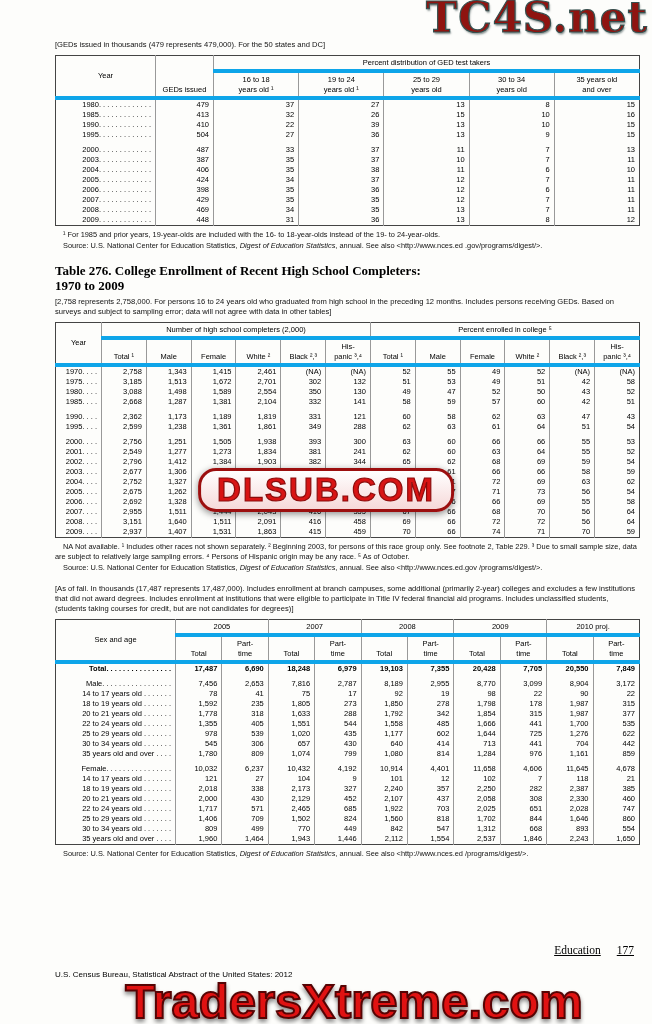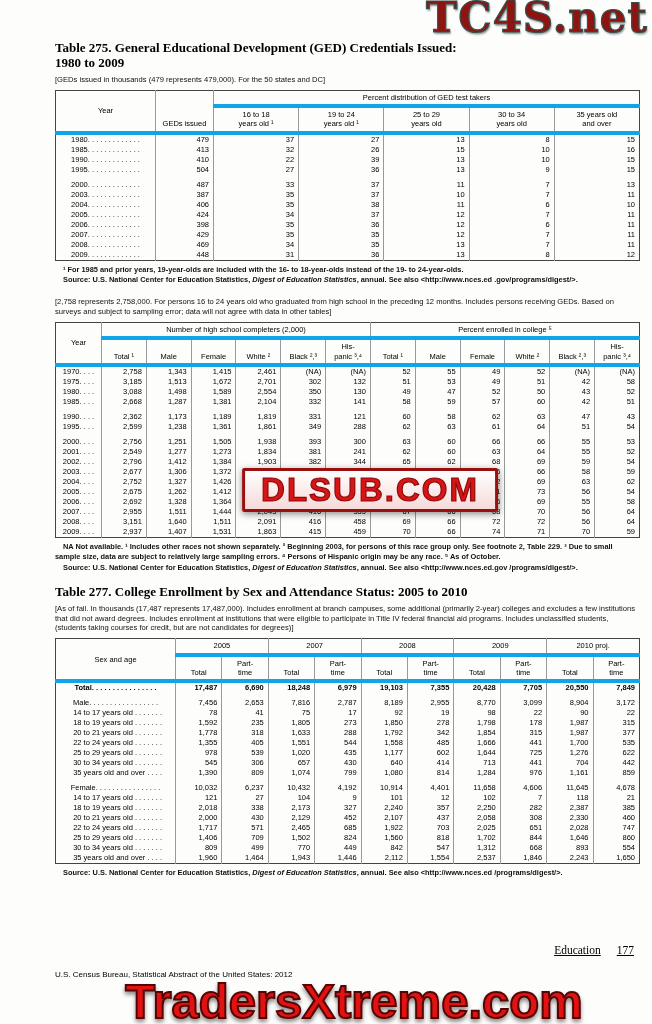--- a/index.html
+++ b/index.html
@@ -31,68 +31,66 @@
   .data th {
     font-weight: normal; text-align: center; vertical-align: bottom;
     padding: 2px 2px; line-height: 1.25; white-space: pre-line;
     border-bottom: 4px solid #0ea5e9; border-left: 1px solid #999;
   }
   .data th.first { border-left: none; vertical-align: middle; }
   .data td {
     padding: 0 4px; line-height: 10px; height: 10px;
     border-left: 1px solid #999; overflow: hidden;
   }
-  .data td.label-cell { text-align: center; white-space: nowrap; border-left: none; }
+  .data td.label-cell { text-align: right; white-space: nowrap; border-left: none; }
   .data td.num-cell { text-align: right; }
   .data tr.spacer-row td { height: 5px; line-height: 5px; }
   .data tr.bold-row td { font-weight: bold; }
 
-  .footnote, .source { font-size: 7.4px; line-height: 1.32; margin: 0 0 1px; text-indent: 8px; font-weight: bold; }
+  .footnote, .source { font-size: 7.4px; line-height: 1.32; margin: 0 0 1px; text-indent: 8px; }
   .source { margin-bottom: 12px; }
 
   .edu-line { position: absolute; top: 944px; right: 18px; font-family: "Liberation Serif", serif; font-size: 11.5px; color: #000; text-decoration: underline; }
   .edu-line .pgnum { margin-left: 16px; }
   .census-line { position: absolute; top: 970px; left: 55px; font-size: 8px; color: #000; }
 
   
   .wm-top {
     position: absolute; top: -2px; right: 4px;
     font-family: "DejaVu Serif", serif; font-weight: bold; font-size: 42px; line-height: 40px;
     color: #8f1410; -webkit-text-stroke: 1.2px #35504f;
     text-shadow: 1px 2px 2px rgba(40,60,60,0.55);
     letter-spacing: 1px; z-index: 30;
   }
   .wm-mid {
     position: absolute; top: 468px; left: 50%; transform: translateX(-50%);
     background: linear-gradient(#ffffff, #f6d9d9);
-    border: 3px solid #9c0f0f; border-radius: 2px;
+    border: 3px solid #9c0f0f; border-radius: 18px;
     padding: 1px 16px; box-shadow: 0 2px 7px rgba(0,0,0,0.45);
-    z-index: 30; white-space: nowrap; margin-left: 44px;
+    z-index: 30; white-space: nowrap;
   }
   .wm-mid span {
     font-weight: bold; font-size: 33px; line-height: 36px;
     color: #d81414; -webkit-text-stroke: 1.2px #8a0b0b; letter-spacing: 2px;
   }
   .wm-bottom {
     position: absolute; bottom: 0px; left: calc(50% + 28px); transform: translateX(-50%);
     font-weight: bold; font-size: 49px; line-height: 46px;
     color: #e01212; -webkit-text-stroke: 2px #550404;
     filter: drop-shadow(0 3px 2px rgba(0,0,0,0.45));
     white-space: nowrap; z-index: 30; letter-spacing: 0px;
   }
 </style>
 </head>
 <body>
 
 <div class="page">
   <div class="content">
 
     <section class="tbl-section">
-      <h2 class="tbl-title">Table 275. General Educational Development (GED) Credentials Issued:
-1980 to 2009</h2>
       <p class="tbl-note">[GEDs issued in thousands (479 represents 479,000). For the 50 states and DC]</p>
       <table class="data">
         <thead>
           <tr>
             <th class="first" rowspan="2" style="width:100px">Year</th>
             <th rowspan="2" style="width:58px">GEDs issued</th>
             <th colspan="5">Percent distribution of GED test takers</th>
           </tr>
           <tr>
             <th>16 to 18
@@ -225,20 +223,22 @@
               <td class="num-cell">8</td>
               <td class="num-cell">12</td>
             </tr>
           </tbody>
       </table>
       <p class="footnote">¹ For 1985 and prior years, 19-year-olds are included with the 16- to 18-year-olds instead of the 19- to 24-year-olds.</p>
       <p class="source"><span>Source: U.S. National Center for Education Statistics, </span><i>Digest of Education Statistics</i><span>, annual. See also &lt;http://www.nces.ed .gov/programs/digest/&gt;.</span></p>
     </section>
 
     <section class="tbl-section">
+      <h2 class="tbl-title">Table 276. College Enrollment of Recent High School Completers:
+1970 to 2009</h2>
       <p class="tbl-note">[2,758 represents 2,758,000. For persons 16 to 24 years old who graduated from high school in the preceding 12 months. Includes persons receiving GEDs. Based on surveys and subject to sampling error; data will not agree with data in other tables]</p>
       <table class="data">
         <thead>
           <tr>
             <th class="first" rowspan="2" style="width:46px">Year</th>
             <th colspan="6">Number of high school completers (2,000)</th>
             <th colspan="6">Percent enrolled in college ⁵</th>
           </tr>
           <tr>
             <th>Total ¹</th>
@@ -528,21 +528,20 @@
               <td class="num-cell">70</td>
               <td class="num-cell">59</td>
             </tr>
           </tbody>
       </table>
       <p class="footnote">NA Not available. ¹ Includes other races not shown separately. ² Beginning 2003, for persons of this race group only. See footnote 2, Table 229. ³ Due to small sample size, data are subject to relatively large sampling errors. ⁴ Persons of Hispanic origin may be any race. ⁵ As of October.</p>
       <p class="source"><span>Source: U.S. National Center for Education Statistics, </span><i>Digest of Education Statistics</i><span>, annual. See also &lt;http://www.nces.ed.gov /programs/digest/&gt;.</span></p>
     </section>
 
     <section class="tbl-section">
-      <h2 class="tbl-title">Table 277. College Enrollment by Sex and Attendance Status: 2005 to 2010</h2>
       <p class="tbl-note">[As of fall. In thousands (17,487 represents 17,487,000). Includes enrollment at branch campuses, some additional (primarily 2-year) colleges and excludes a few institutions that did not award degrees. Includes enrollment at institutions that were eligible to participate in Title IV federal financial aid programs. Includes unclassified students, (students taking courses for credit, but are not candidates for degrees)]</p>
       <table class="data">
         <thead>
           <tr>
             <th class="first" rowspan="2" style="width:120px">Sex and age</th>
             <th colspan="2">2005</th>
             <th colspan="2">2007</th>
             <th colspan="2">2008</th>
             <th colspan="2">2009</th>
             <th colspan="2">2010 proj.</th>
@@ -678,21 +677,21 @@
               <td class="num-cell">430</td>
               <td class="num-cell">640</td>
               <td class="num-cell">414</td>
               <td class="num-cell">713</td>
               <td class="num-cell">441</td>
               <td class="num-cell">704</td>
               <td class="num-cell">442</td>
             </tr>
             <tr>
               <td class="label-cell">&nbsp;&nbsp;35 years old and over . . . .</td>
-              <td class="num-cell">1,390</td>
+              <td class="num-cell">1,780</td>
               <td class="num-cell">809</td>
               <td class="num-cell">1,074</td>
               <td class="num-cell">799</td>
               <td class="num-cell">1,080</td>
               <td class="num-cell">814</td>
               <td class="num-cell">1,284</td>
               <td class="num-cell">976</td>
               <td class="num-cell">1,161</td>
               <td class="num-cell">859</td>
             </tr>

